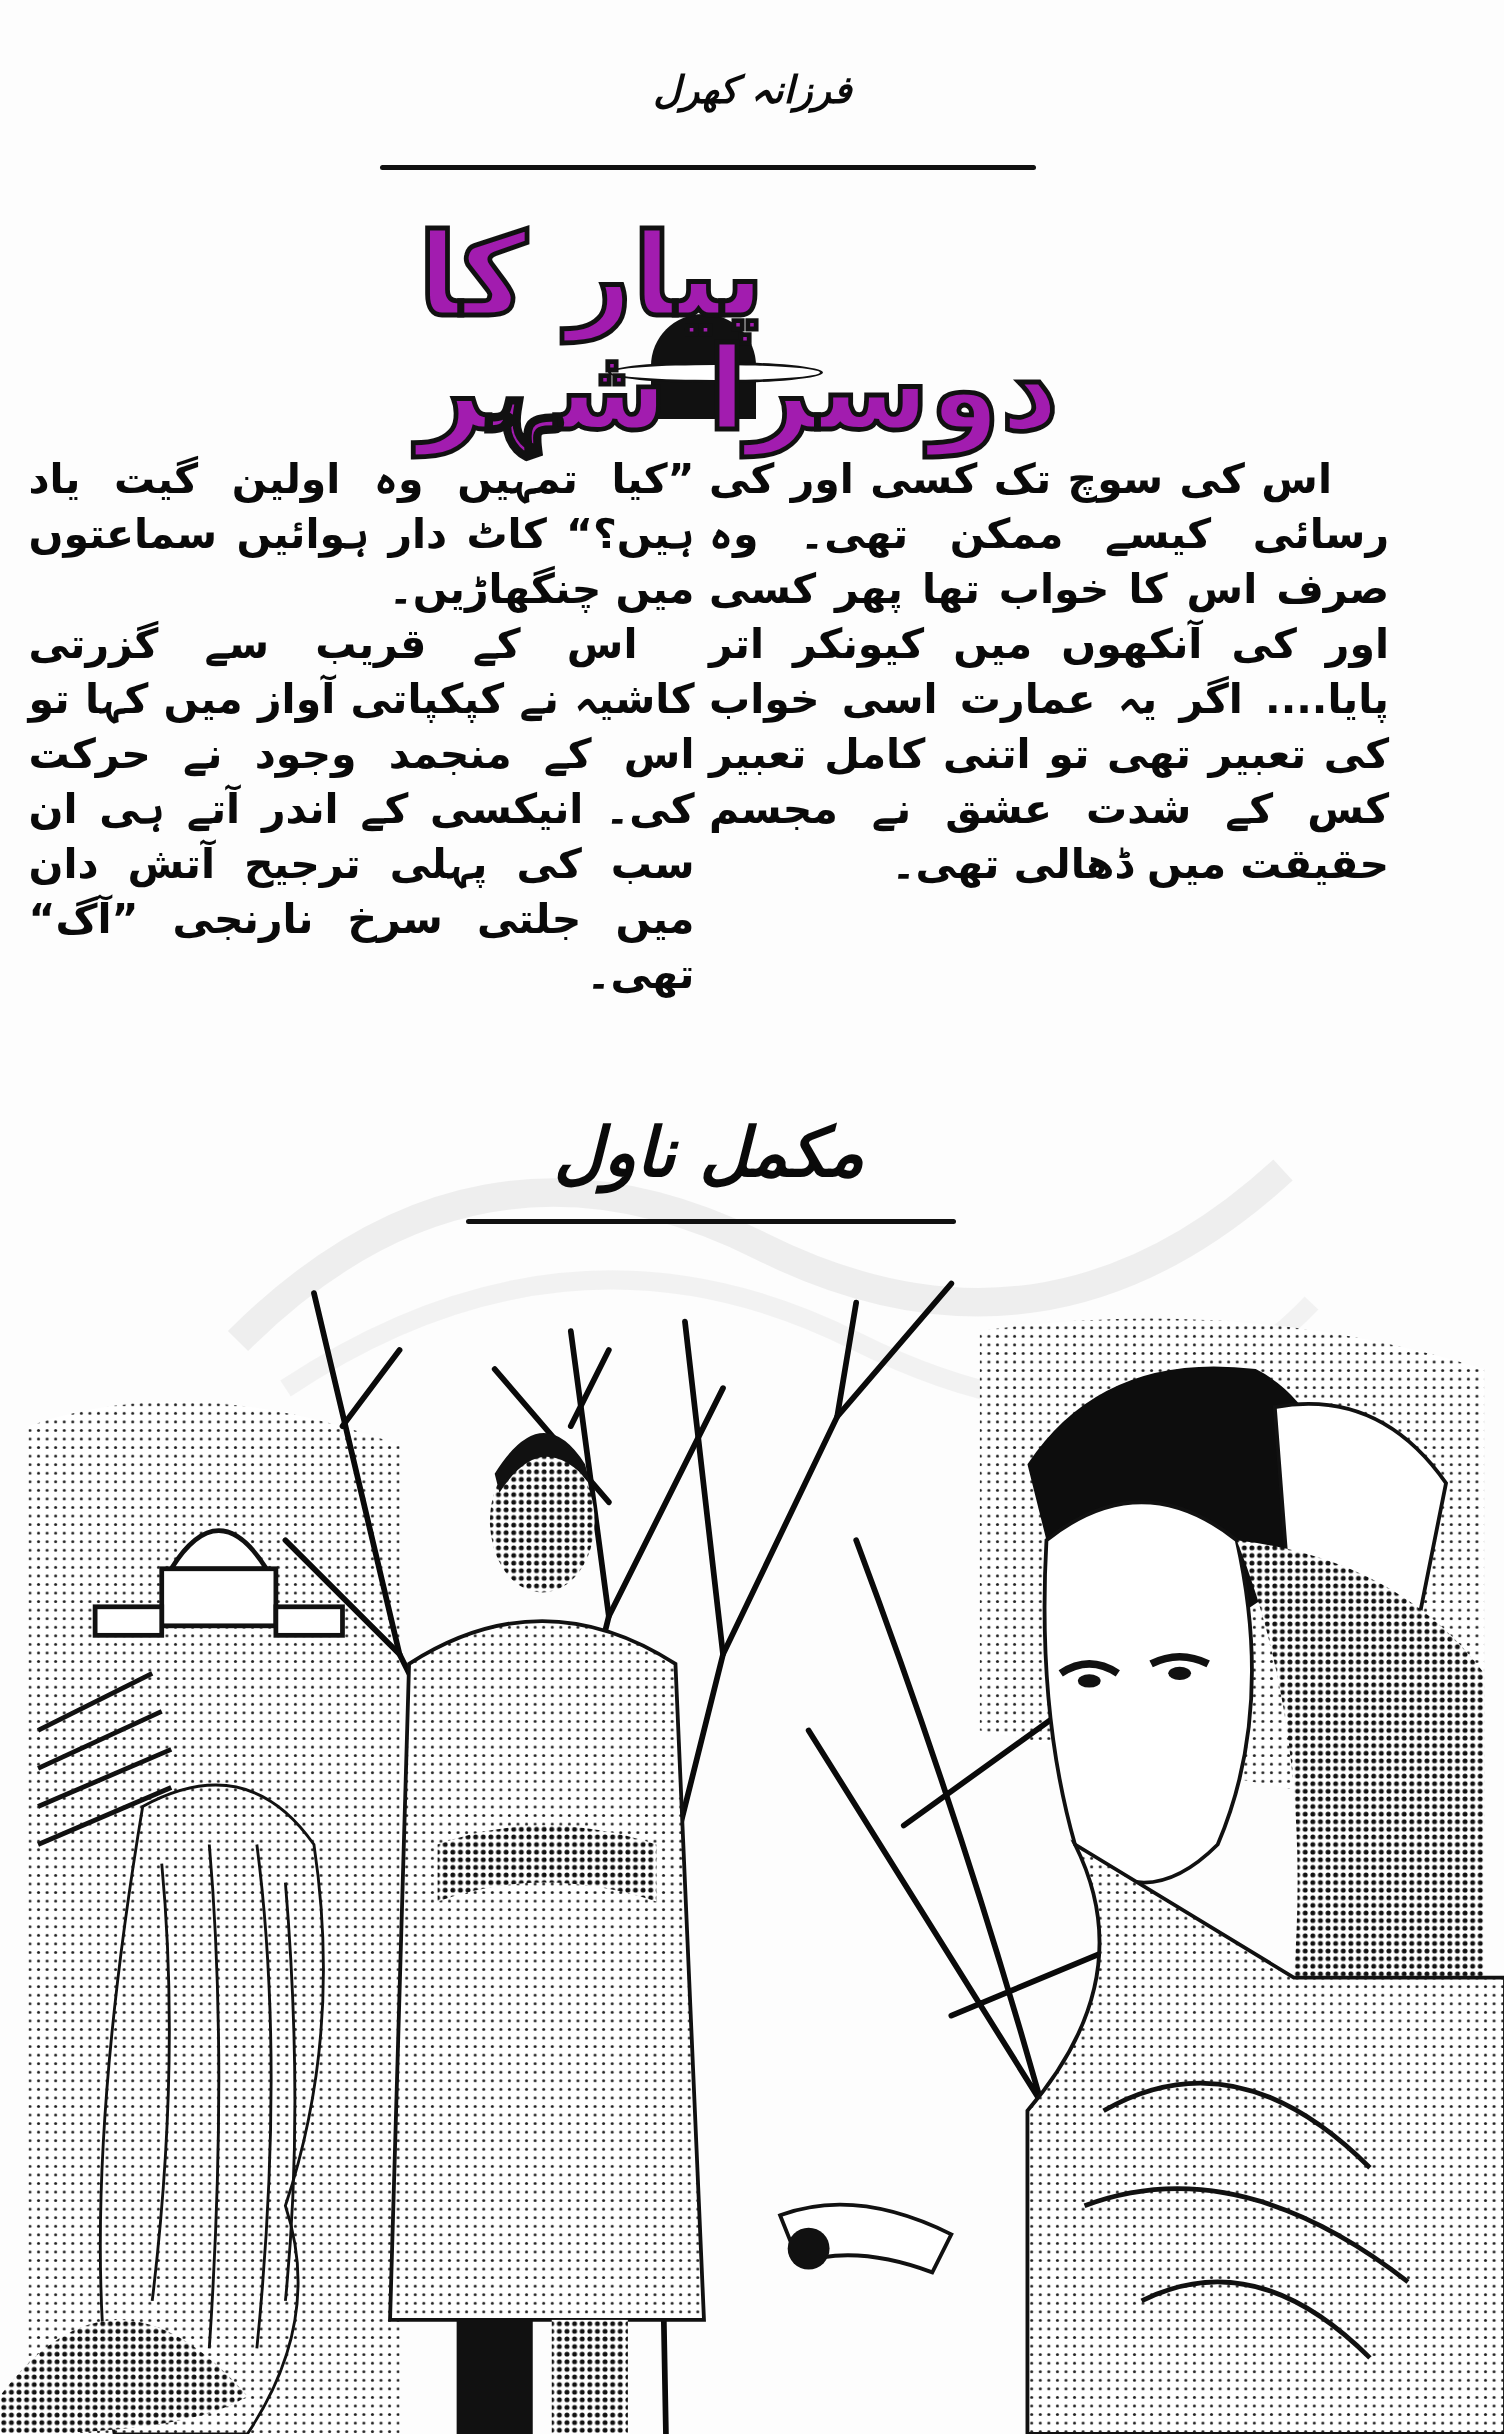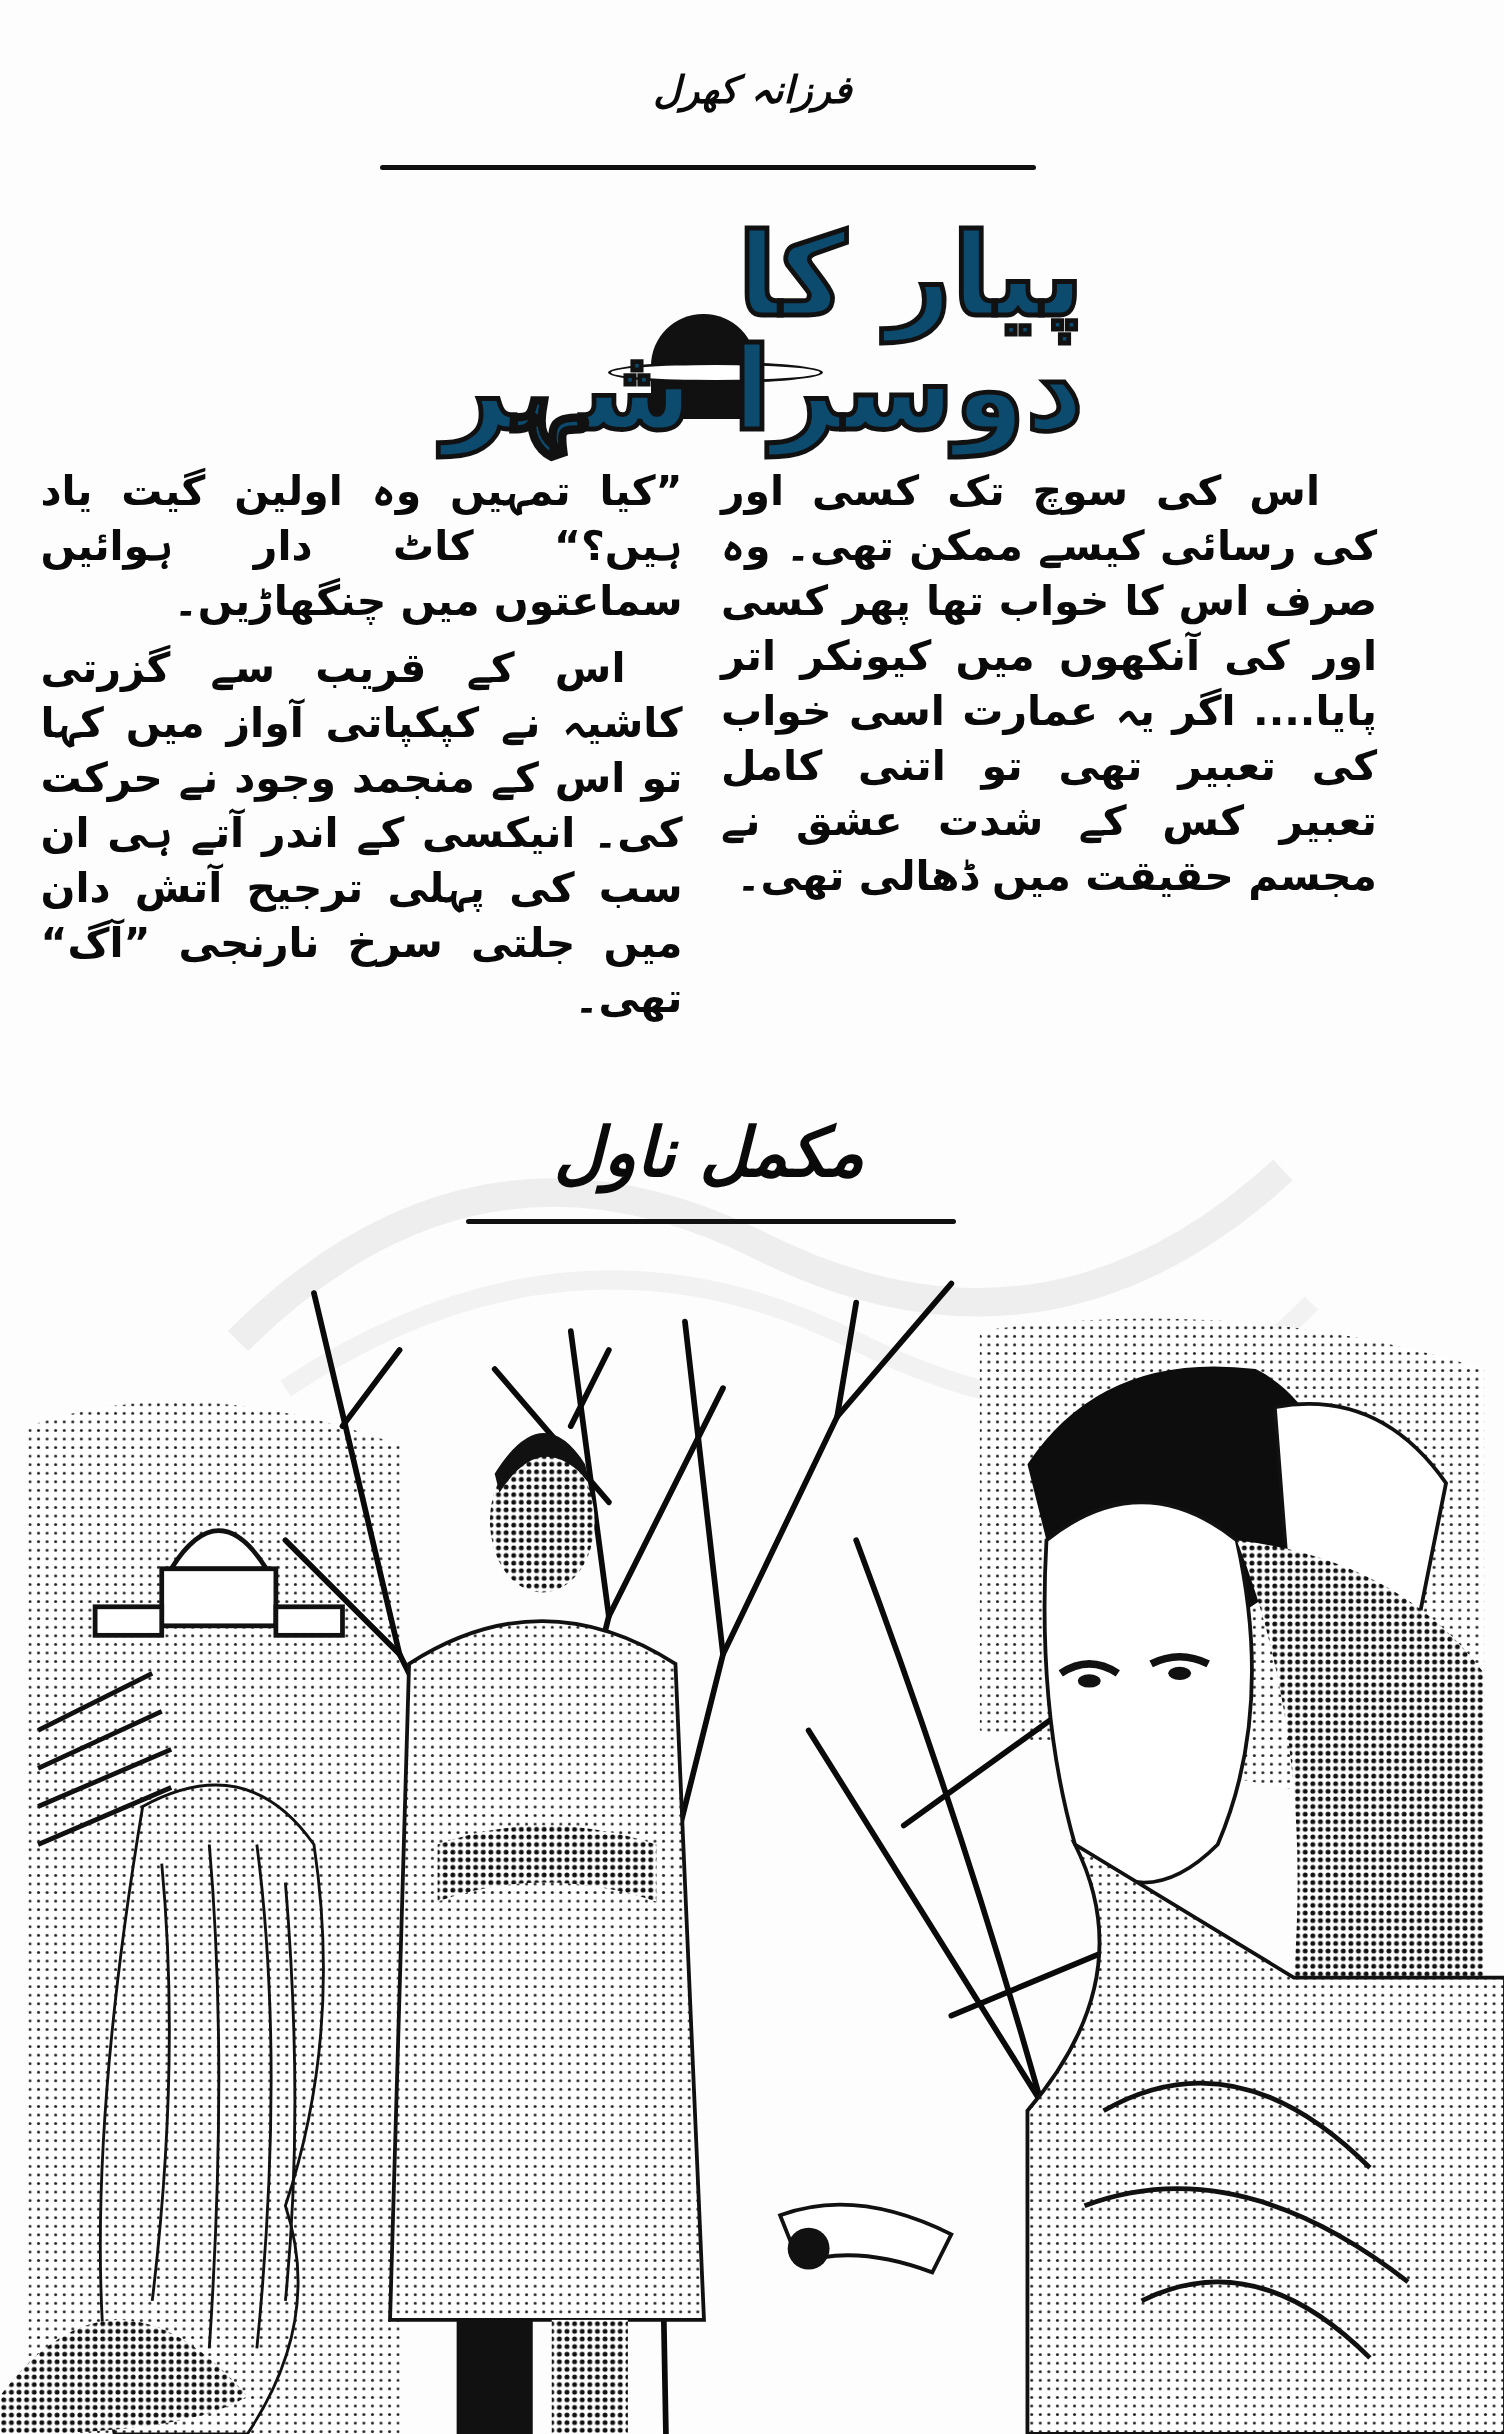--- a/index.html
+++ b/index.html
@@ -1,25 +1,25 @@
 <!DOCTYPE html>
 <html style="font-size:15px"><head>
 <meta charset="utf-8">
 <style>
   html,body{margin:0;padding:0;background:#ffffff;}
   body{width:1505px;height:2435px;position:relative;overflow:hidden;font-family:"DejaVu Sans",sans-serif;color:#0a0a0a;}
   .page{position:absolute;inset:0;background:#fdfdfd;}
   .author{position:absolute;left:0;width:1505px;top:68px;text-align:center;font-size:38px;font-weight:bold;direction:rtl;letter-spacing:1px;font-style:italic;}
   .rule{position:absolute;background:#111;height:4.8px;border-radius:2.9px;}
   .title-wrap{position:absolute;left:418px;top:181px;width:666px;height:228px;}
-  .title{position:absolute;left:0;right:0;top:38px;text-align:right;font-size:114px;font-weight:bold;direction:rtl;color:#0c4a6e;-webkit-text-stroke:4.8px #111;line-height:1;}
+  .title{position:absolute;left:0;right:0;top:38px;text-align:left;font-size:114px;font-weight:bold;direction:rtl;color:#a21caf;-webkit-text-stroke:4.8px #111;line-height:1;}
   .title-sun{position:absolute;left:233px;top:133px;width:105px;height:105px;border-radius:52px 52px 0 0;background:#111;}
   .title-sun-band{position:absolute;left:190px;top:181px;width:209px;height:15px;background:#fff;border:3.8px solid #111;border-radius:50%;}
   .col{position:absolute;direction:rtl;text-align:justify;font-size:41px;line-height:55px;font-weight:bold;}
-  .col p{margin:12px;}
+  .col p{margin:0;}
   .col .indent{text-indent:57px;}
   .col-right{left:709px;top:452px;width:680px;}
   .col-left{left:28.5px;top:452px;width:666px;}
   .subtitle{position:absolute;left:0;width:1418px;top:1113px;text-align:center;font-size:68px;font-weight:bold;font-style:italic;direction:rtl;}
   .art{position:absolute;left:0;top:1255px;width:1505px;height:1179px;}
   .watermark{position:absolute;left:190px;top:1056px;width:1141px;height:361px;opacity:.12;}
 </style>
 </head>
 <body>
 

